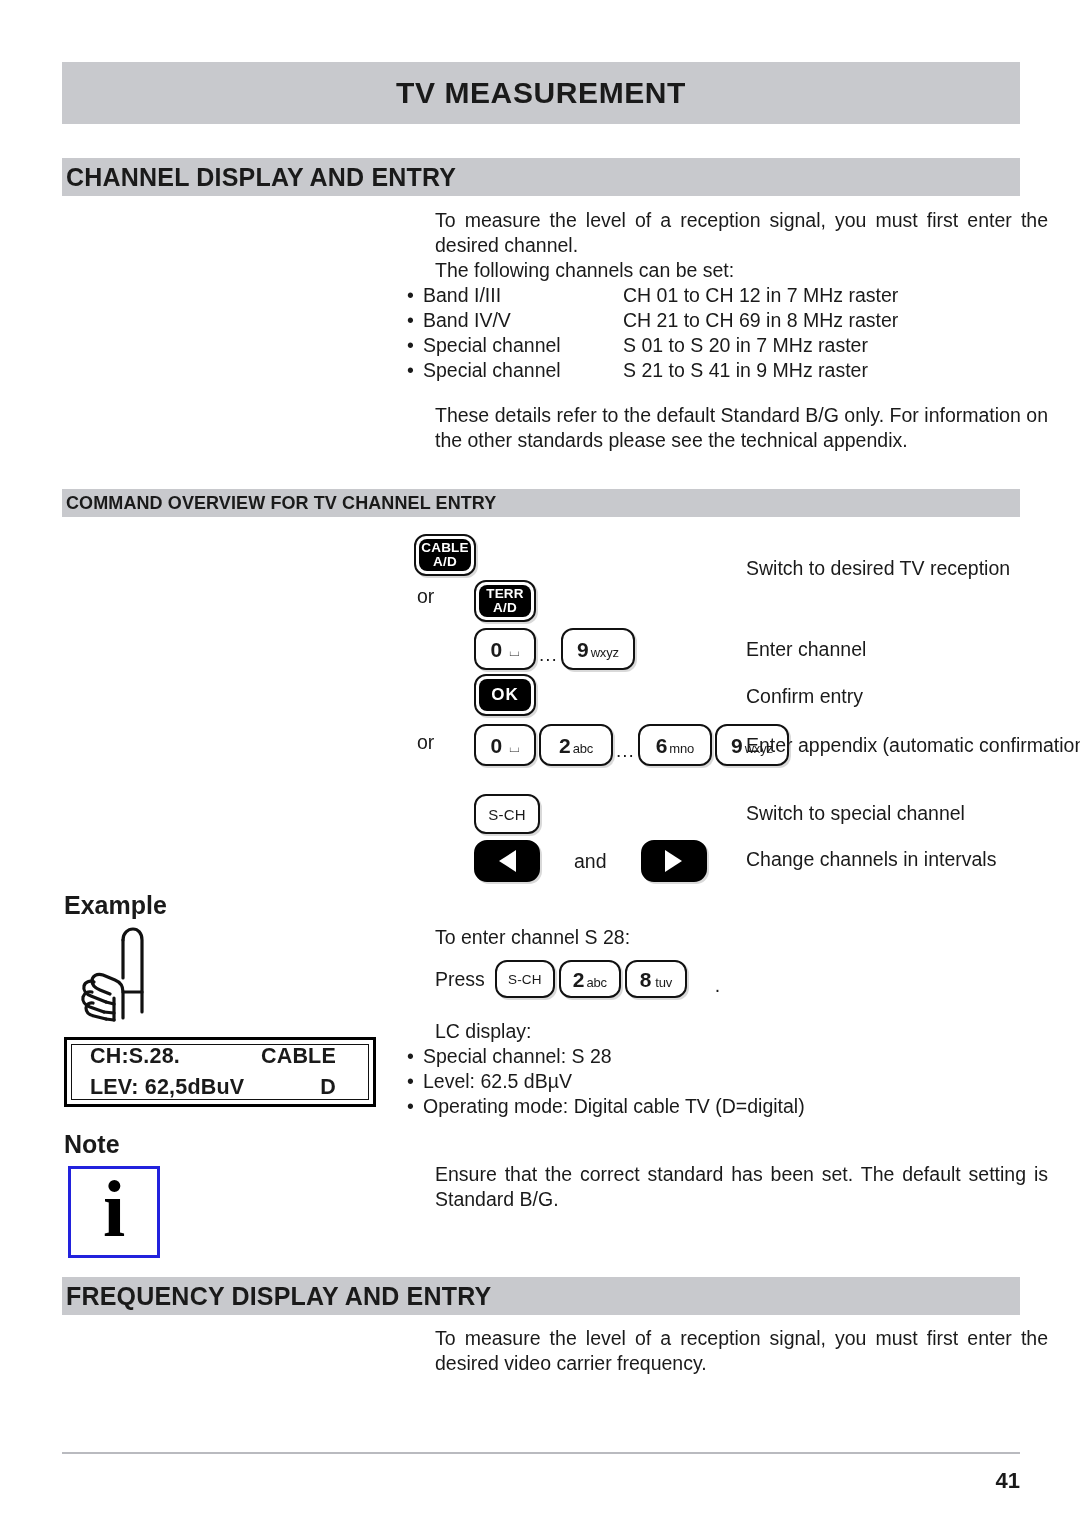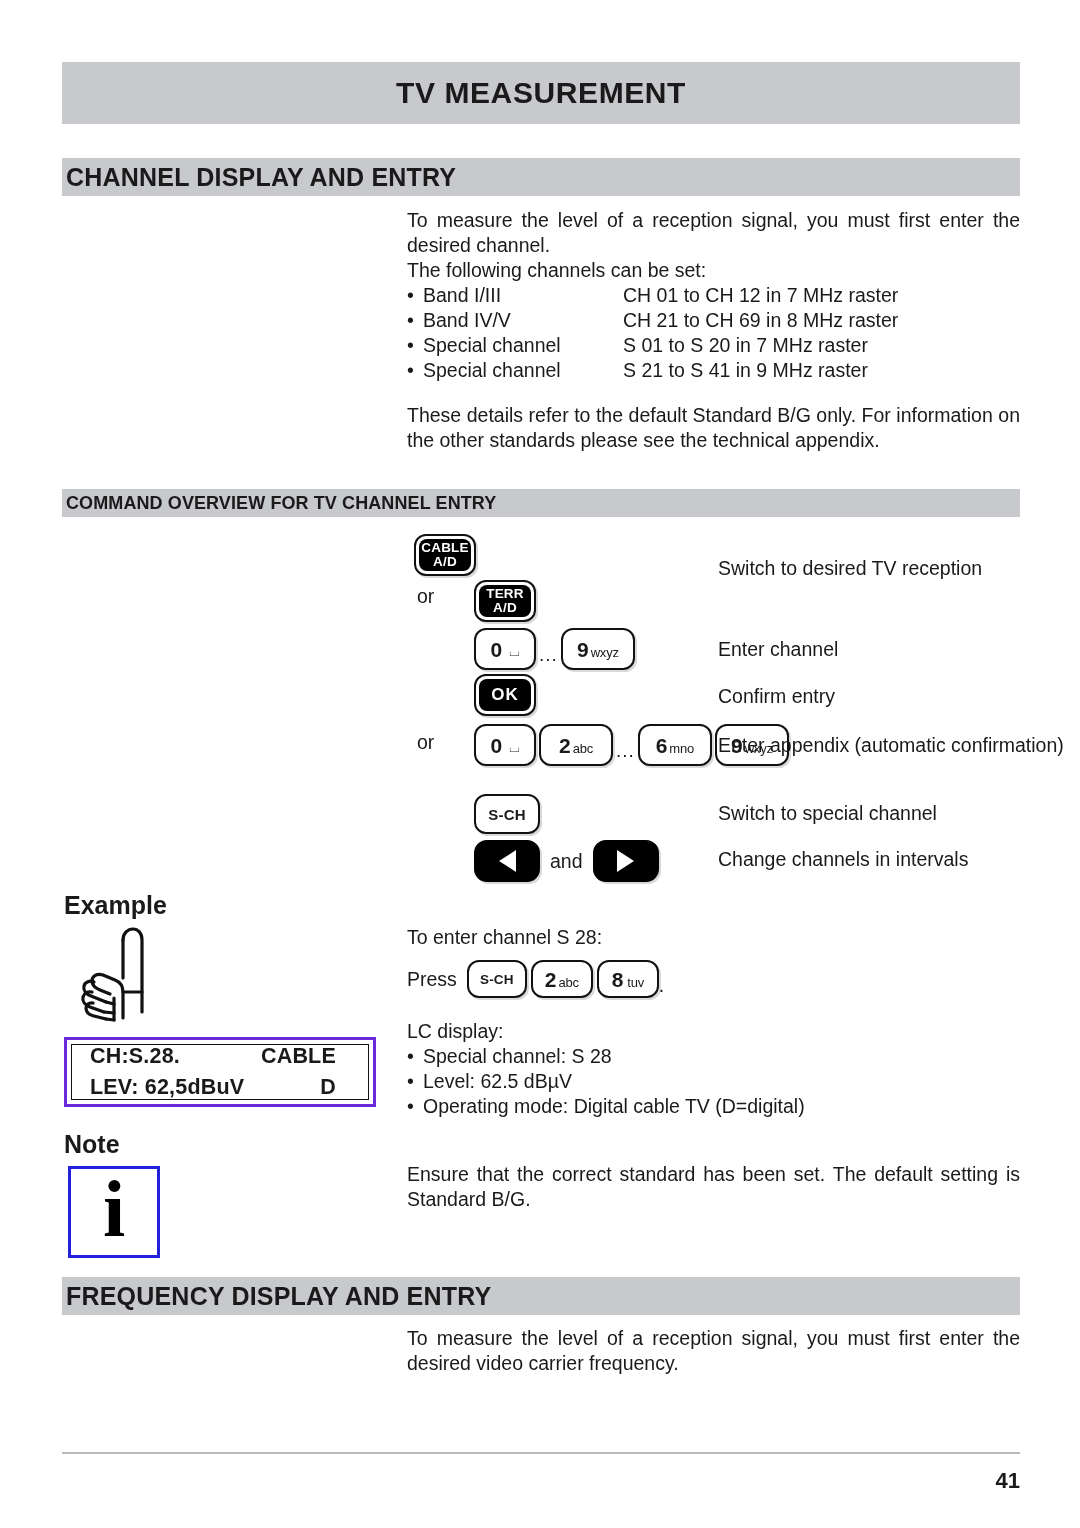--- a/index.html
+++ b/index.html
@@ -62,20 +62,21 @@
     font-size: 18px;
     font-weight: bold;
     letter-spacing: 0.1px;
   }
 
   
   .txt {
     position: absolute;
     font-size: 19.5px;
     line-height: 25px;
+    margin-left: 28px;
   }
   .just { text-align: justify; text-align-last: left; }
   .col-right { left: 345px; width: 613px; }
 
   .bullets {
     margin: 0;
     padding: 0;
     list-style: none;
   }
   .bullets li {
@@ -173,21 +174,21 @@
     font-size: 13px;
     margin-left: 2px;
     letter-spacing: -0.2px;
   }
   .numface .spc {
     font-size: 13px;
     margin-left: 7px;
     position: relative;
     top: -1px;
   }
-  .sch-t { font-size: 15px; font-weight: bold; letter-spacing: 0.2px; }
+  .sch-t { font-size: 15px; font-weight: normal; letter-spacing: 0.2px; }
   .sch-t.sm { font-size: 13.5px; }
 
   .tri {
     width: 0; height: 0;
     border-top: 11px solid transparent;
     border-bottom: 11px solid transparent;
   }
   .tri.left  { border-right: 17px solid #fff; }
   .tri.right { border-left: 17px solid #fff; }
 
@@ -201,21 +202,21 @@
   }
   .and-lbl { font-size: 19.5px; padding: 0 10px; }
 
   
   .hand { position: absolute; }
 
   
   .lcd {
     position: absolute;
     box-sizing: border-box;
-    border: 3px solid #6d28d9;
+    border: 3px solid #000000;
     background: #fff;
     padding: 4px;
   }
   .lcd-in {
     border: 1.5px solid #111;
     box-sizing: border-box;
     width: 100%;
     height: 100%;
     padding: 9px 14px 9px 18px;
     display: flex;
@@ -390,21 +391,21 @@
   </div>
   <div class="txt just" style="left:656px; top:733px; width:362px;">Enter appendix (automatic confirmation)</div>
 
   <div class="keyrow" style="left:412px; top:794px;">
     <div class="key k-sch">
       <span class="sch-t">S-CH</span>
     </div>
   </div>
   <div class="txt" style="left:656px; top:801px;">Switch to special channel</div>
 
-  <div class="keyrow" style="left:412px; top:840px;">
+  <div class="keyrow" style="left:412px; top:840px;gap:24px;">
     <div class="key k-arrow solid">
       <span class="tri left"></span>
     </div>
     <span class="and-lbl">and</span>
     <div class="key k-arrow solid">
       <span class="tri right"></span>
     </div>
   </div>
   <div class="txt" style="left:656px; top:847px;">Change channels in intervals</div>
 

